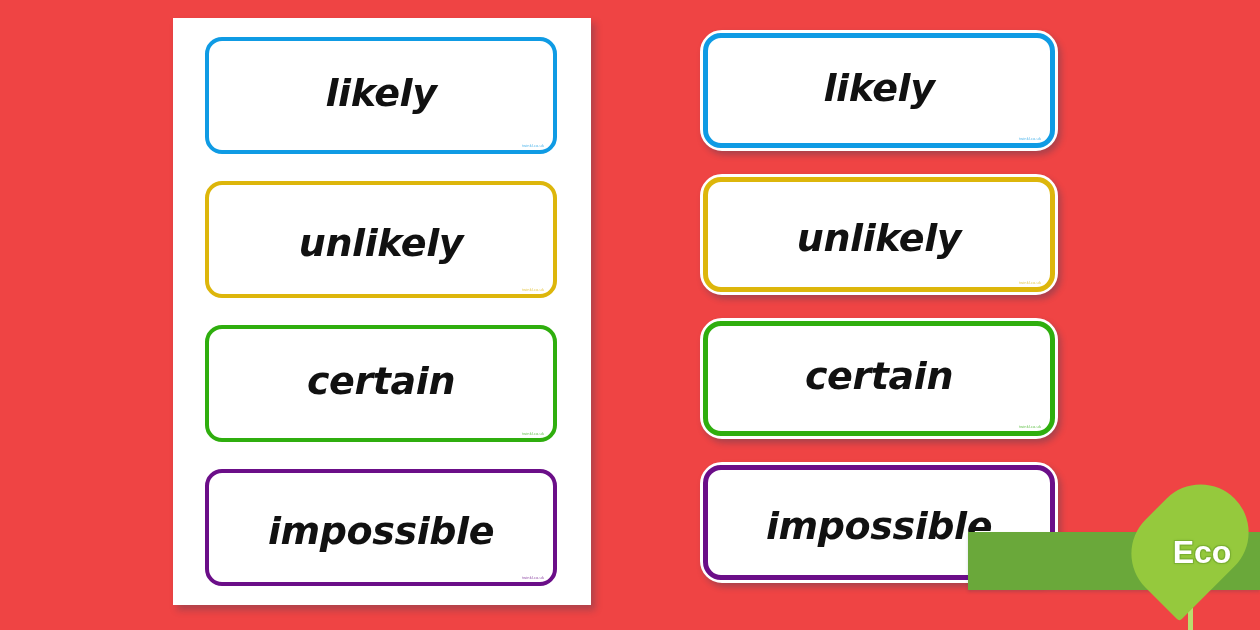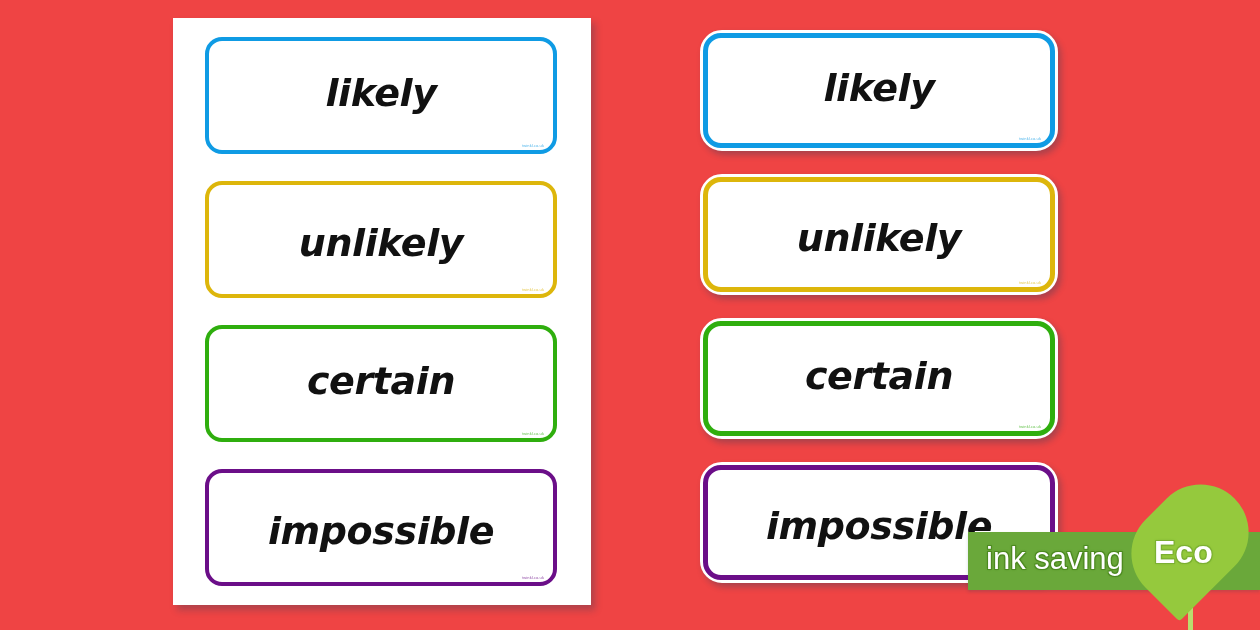--- a/index.html
+++ b/index.html
@@ -182,20 +182,21 @@
     width: 5px;
     height: 124px;
     background: #b9dc6e;
     border-radius: 2px;
   }
   .eco-word {
     position: absolute;
     left: 12px;
     top: 56px;
     width: 96px;
+    text-align: center;
     font-family: "Liberation Sans", sans-serif;
     font-size: 32px;
     font-weight: 700;
     color: #ffffff;
     text-shadow:
        0 0 2px #7cb033, 0 0 3px #7cb033,
        1px 1px 0 #7cb033, -1px 1px 0 #7cb033,
        1px -1px 0 #7cb033, -1px -1px 0 #7cb033;
     line-height: 1;
     white-space: nowrap;
@@ -259,21 +260,20 @@
       <div class="cutout-inner" style="border-color: rgb(107, 14, 136);">
         <div class="card-word nudge-down">impossible</div>
         <div class="watermark" style="color: rgb(107, 14, 136);">twinkl.co.uk</div>
       </div>
     </div>
 
   </div>
 
   <div class="eco-badge">
     <div class="eco-banner" style="background: rgb(106, 168, 58);"></div>
-    <div class="eco-text">ink saving</div>
     <div class="eco-leaf-wrap">
       <div class="eco-stem" style="background: rgb(185, 220, 110);"></div>
       <div class="eco-leaf" style="background: rgb(149, 201, 61);"></div>
       <div class="eco-word">Eco</div>
     </div>
   </div>
 
 </div>
 
 </body></html>

